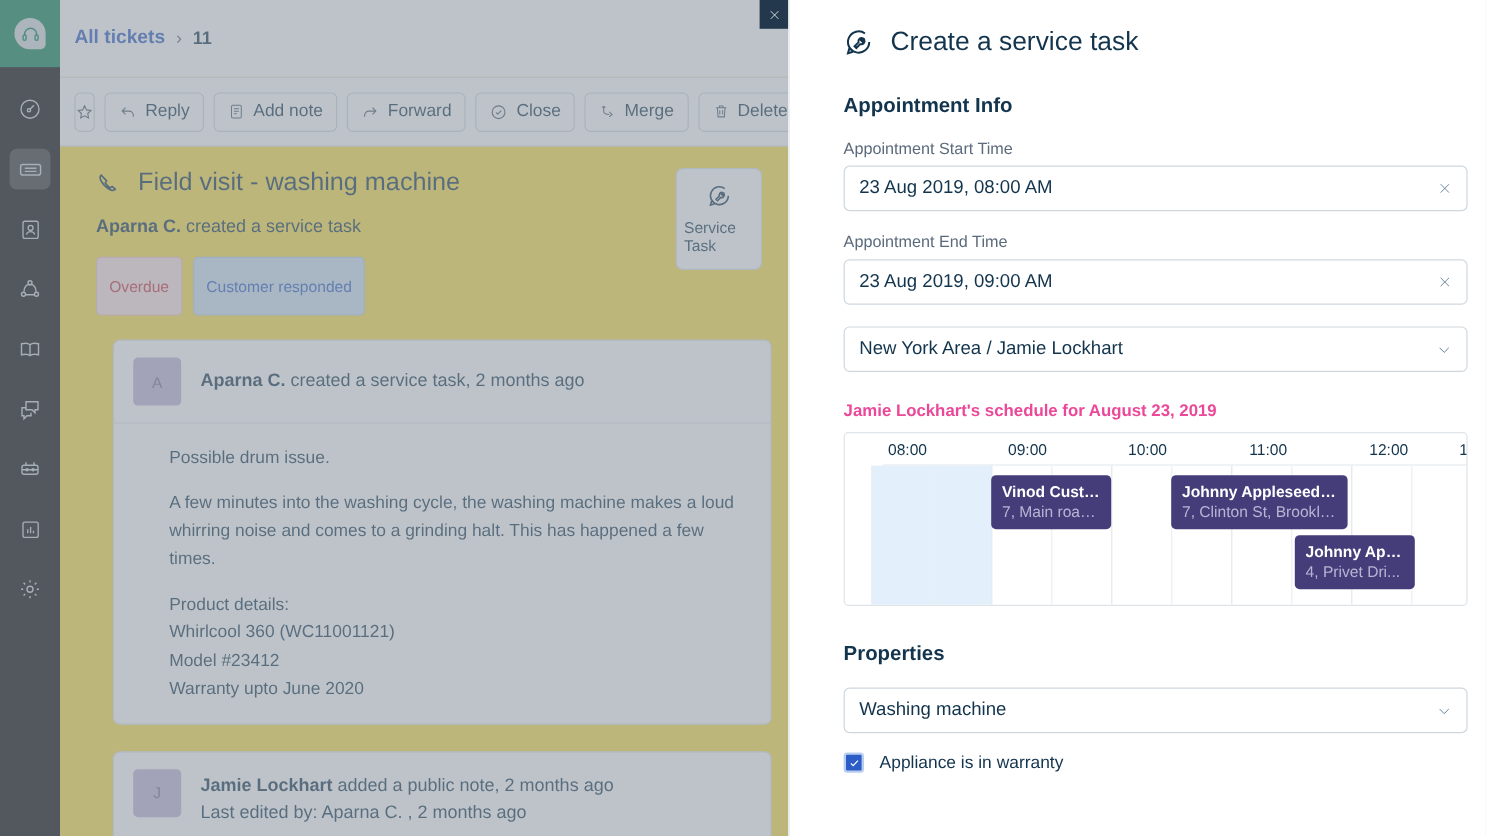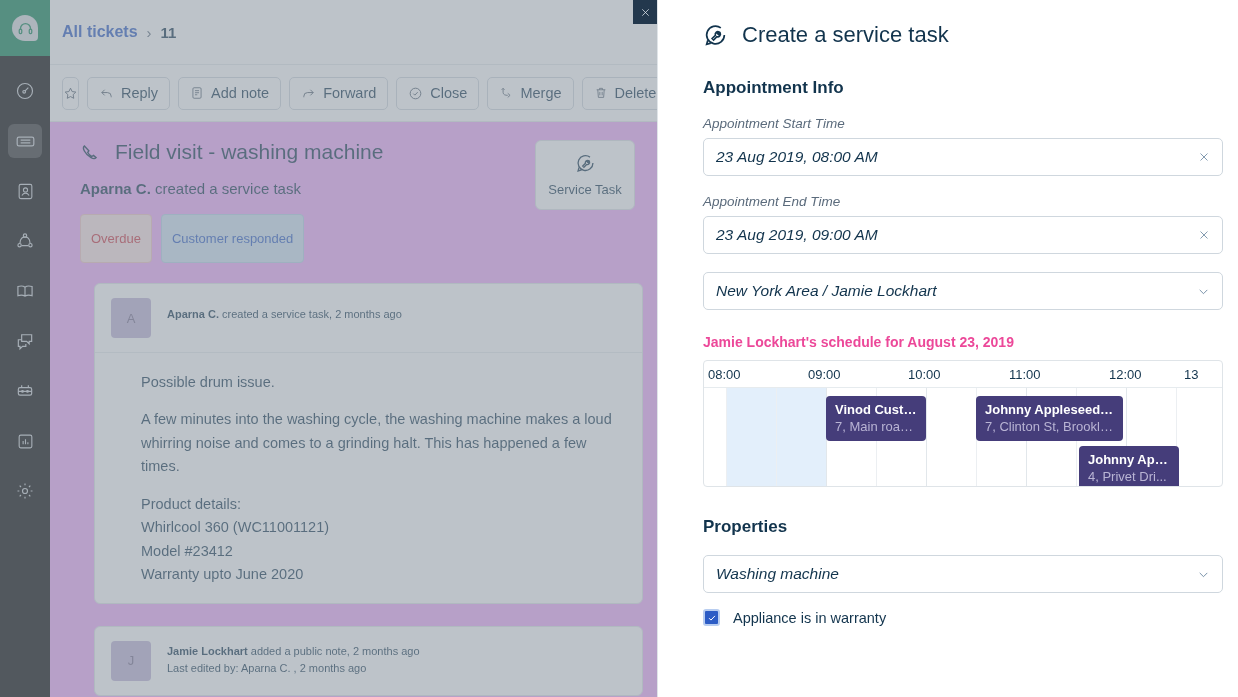--- a/index.html
+++ b/index.html
@@ -18,21 +18,21 @@
   .logo-tile { width: 50px; height: 56px; background: #0a8453; display: flex; align-items: center; justify-content: center; }
   .logo-shape { width: 26px; height: 26px; background: #d8dde1; border-radius: 50% 50% 4px 50%; display: flex; align-items: center; justify-content: center; }
   .logo-shape svg { display: block; }
   .nav { padding-top: 10px; }
   .nav-item { width: 50px; height: 50px; display: flex; align-items: center; justify-content: center; }
   .nav-item .ibox { width: 34px; height: 34px; border-radius: 6px; display: flex; align-items: center; justify-content: center; }
   .nav-item.active .ibox { background: #333333; }
   .nav-item svg { display: block; stroke: #c9ced2; fill: none; stroke-width: 1.4; }
 
   
-  .main { position: absolute; left: 50px; top: 0; right: 0; bottom: 0; background: #f0abfc; }
+  .main { position: absolute; left: 50px; top: 0; right: 0; bottom: 0; background: #fde047; }
   .breadcrumb-bar { height: 64px; display: flex; align-items: center; padding: 0 0 0 12px; background: #ffffff; }
   .crumb-link { color: #2c5cc5; font-size: 16px; font-weight: 600; }
   .crumb-sep { color: #5b6b7c; font-size: 15px; margin: 0 9px; }
   .crumb-cur { color: #12344d; font-size: 15px; font-weight: 600; }
 
   .toolbar { height: 58px; border-top: 1px solid #e5e9ec; border-bottom: 1px solid #e5e9ec; display: flex; align-items: center; gap: 8px; padding: 0 12px; background: #ffffff; }
   .tbtn { height: 33px; border: 1px solid #cfd7de; border-radius: 5px; background: #fff; display: flex; align-items: center; gap: 7px; padding: 0 11px; font-size: 14.5px; color: #12344d; font-weight: 500; white-space: nowrap; }
   .tbtn.icon-only { padding: 0; width: 33px; justify-content: center; }
   .tbtn svg { display: block; stroke: #4a5a6a; fill: none; stroke-width: 1.5; }
 
@@ -41,54 +41,54 @@
   .ticket-head-left { flex: 1; padding-left: 16px; }
   .t-title-row { display: flex; align-items: center; gap: 14px; }
   .t-title-row svg { display: block; stroke: #12344d; fill: none; stroke-width: 1.6; }
   .t-title { font-size: 21px; color: #12344d; font-weight: 400; }
   .t-sub { margin-top: 16px; font-size: 15px; color: #12344d; }
   .t-sub b { font-weight: 700; }
   .tags { margin-top: 17px; display: flex; gap: 9px; }
   .tag { font-size: 13px; padding: 16px 10px; border-radius: 4px; }
   .tag.overdue { background: #fbe2e2; color: #cc3340; border: 1px solid #f0c3c3; }
   .tag.responded { background: #cfe2f3; color: #2c5cc5; border: 1px solid #b6d1ea; }
-  .svc-widget { width: 100px; border: 1px solid #dde3e8; border-radius: 6px; padding: 12px 6px; display: flex; flex-direction: column; align-items: center; gap: 8px; background: #fff; margin-right: 8px; }
+  .svc-widget { width: 72px; border: 1px solid #dde3e8; border-radius: 6px; padding: 12px 6px; display: flex; flex-direction: column; align-items: center; gap: 8px; background: #fff; margin-right: 8px; }
   .svc-widget svg { display: block; stroke: #12344d; fill: none; stroke-width: 1.5; }
   .svc-widget span { font-size: 13px; color: #12344d; font-weight: 500; }
 
   .msg { margin-top: 20px; margin-left: 30px; border: 1px solid #e0e6ea; border-radius: 6px; background: #fff; overflow: hidden; }
   .msg-head { display: flex; align-items: flex-start; gap: 16px; padding: 14px 16px; border-bottom: 1px solid #e6ebee; }
   .avatar { width: 40px; height: 40px; border-radius: 4px; background: #bfb4d6; color: #766b8d; display: flex; align-items: center; justify-content: center; font-size: 13px; flex: none; }
-  .msg-meta { padding-top: 8px; font-size: 11px; color: #12344d; line-height: 1.55; }
+  .msg-meta { padding-top: 8px; font-size: 15px; color: #12344d; line-height: 1.55; }
   .msg-meta b { font-weight: 700; }
   .msg-body { padding: 18px 16px 16px 46px; font-size: 14.5px; color: #12344d; line-height: 1.62; }
   .msg-body p { margin-bottom: 14px; }
   .msg-body p:last-child { margin-bottom: 0; }
 
   
   #dim { position: absolute; left: 0; top: 0; width: 657px; height: 697px; background: rgba(142,152,162,0.58); pointer-events: none; }
 
   
   #close-btn { position: absolute; left: 633px; top: 0; width: 24px; height: 24px; background: #23384d; display: flex; align-items: center; justify-content: center; }
   #close-btn svg { display: block; stroke: #e8edf1; stroke-width: 1.6; fill: none; }
 
   
   #panel { position: absolute; left: 657px; top: 0; width: 581px; height: 697px; background: #ffffff; border-left: 1px solid #dfe4e8; overflow: hidden; }
   .p-head { display: flex; align-items: center; gap: 14px; padding: 22px 0 0 45px; }
   .p-head svg { display: block; stroke: #12344d; fill: none; stroke-width: 1.6; }
   .p-title { font-size: 22px; color: #12344d; font-weight: 400; }
   .p-section { margin: 30px 0 0 45px; font-size: 17px; font-weight: 700; color: #12344d; }
-  .field { margin: 18px 0 0 45px; width: 520px; font-style: italic; }
+  .field { margin: 18px 0 0 45px; width: 520px; }
   .f-label { font-size: 13.5px; color: #5b6b7c; margin-bottom: 7px; }
   .f-input { height: 38px; border: 1px solid #cfd7de; border-radius: 5px; background: #fff; display: flex; align-items: center; padding: 0 12px; }
   .f-val { flex: 1; font-size: 15.5px; color: #12344d; }
   .f-input svg { display: block; stroke: #5b7a96; fill: none; stroke-width: 1.5; }
 
   .sched-label { margin: 24px 3px 10px 45px; font-size: 14px; font-weight: 700; color: #ec4899; }
-  .sched { margin-left: 45px; width: 520px; height: 127px; border: 1px solid #dfe4e8; border-radius: 4px; position: relative; overflow: hidden; background: #fff; }
+  .sched { margin-left: 45px; width: 520px; height: 145px; border: 1px solid #dfe4e8; border-radius: 4px; position: relative; overflow: hidden; background: #fff; padding-left: 32px; }
   .sched-axis { height: 27px; position: relative; border-bottom: 1px solid #e6ebee; }
   .tick { position: absolute; top: 6px; font-size: 13px; color: #12344d; font-weight: 500; }
   .sched-body { position: absolute; left: 0; right: 0; top: 27px; bottom: 0; }
   .vline { position: absolute; top: 0; bottom: 0; width: 1px; background: #eceff2; }
   .vline.hour { background: #e2e7eb; }
   .slot-hl { position: absolute; top: 0; bottom: 0; background: #e3effb; }
   .slot-hl.head { top: -27px; bottom: auto; height: 27px; background: #e3effb; }
   .evt { position: absolute; background: #453d7a; border-radius: 4px; padding: 6px 9px; overflow: hidden; }
   .evt-t { font-size: 13px; color: #ffffff; font-weight: 700; white-space: nowrap; overflow: hidden; text-overflow: ellipsis; }
   .evt-s { font-size: 13px; color: #b9b4d4; white-space: nowrap; overflow: hidden; text-overflow: ellipsis; margin-top: 2px; }

